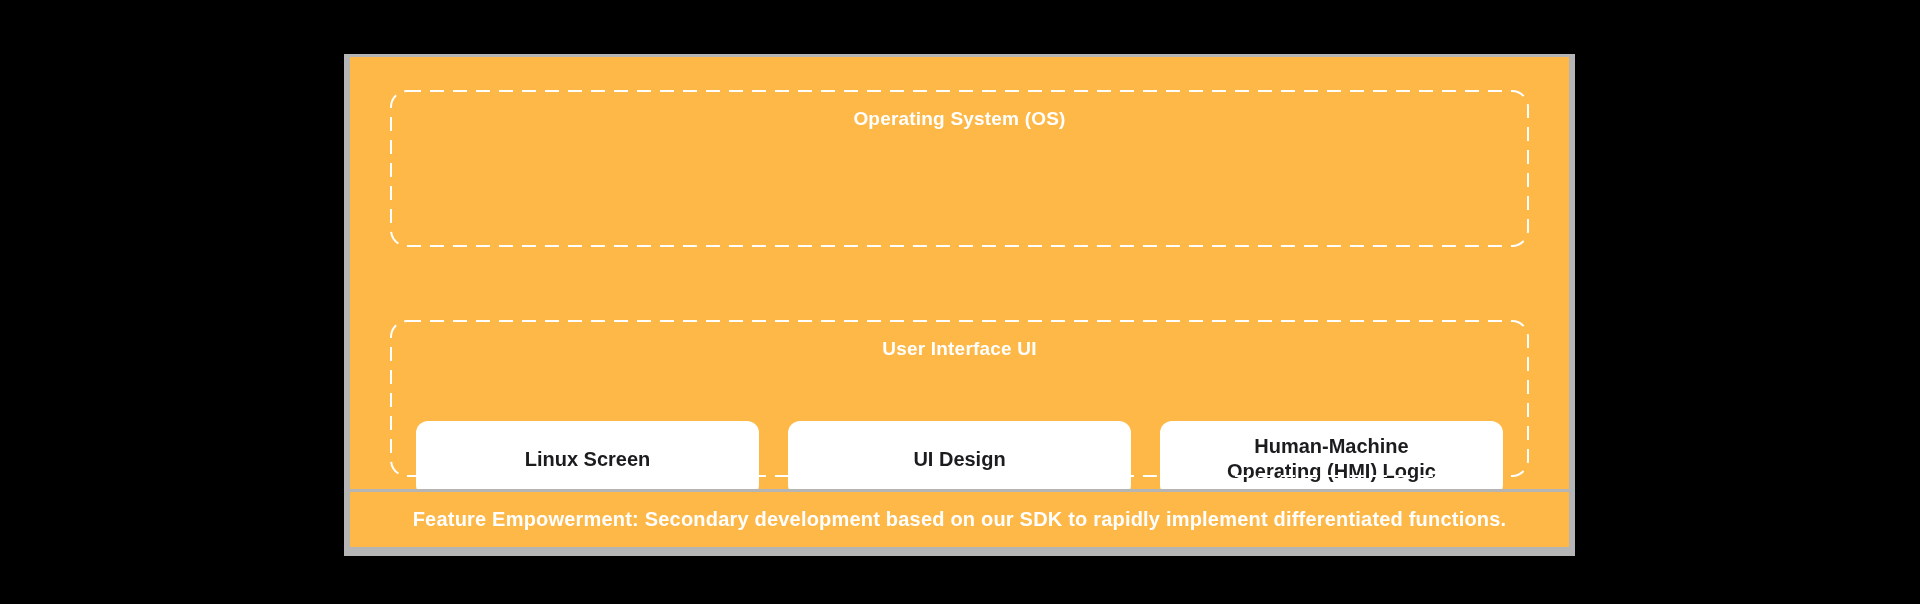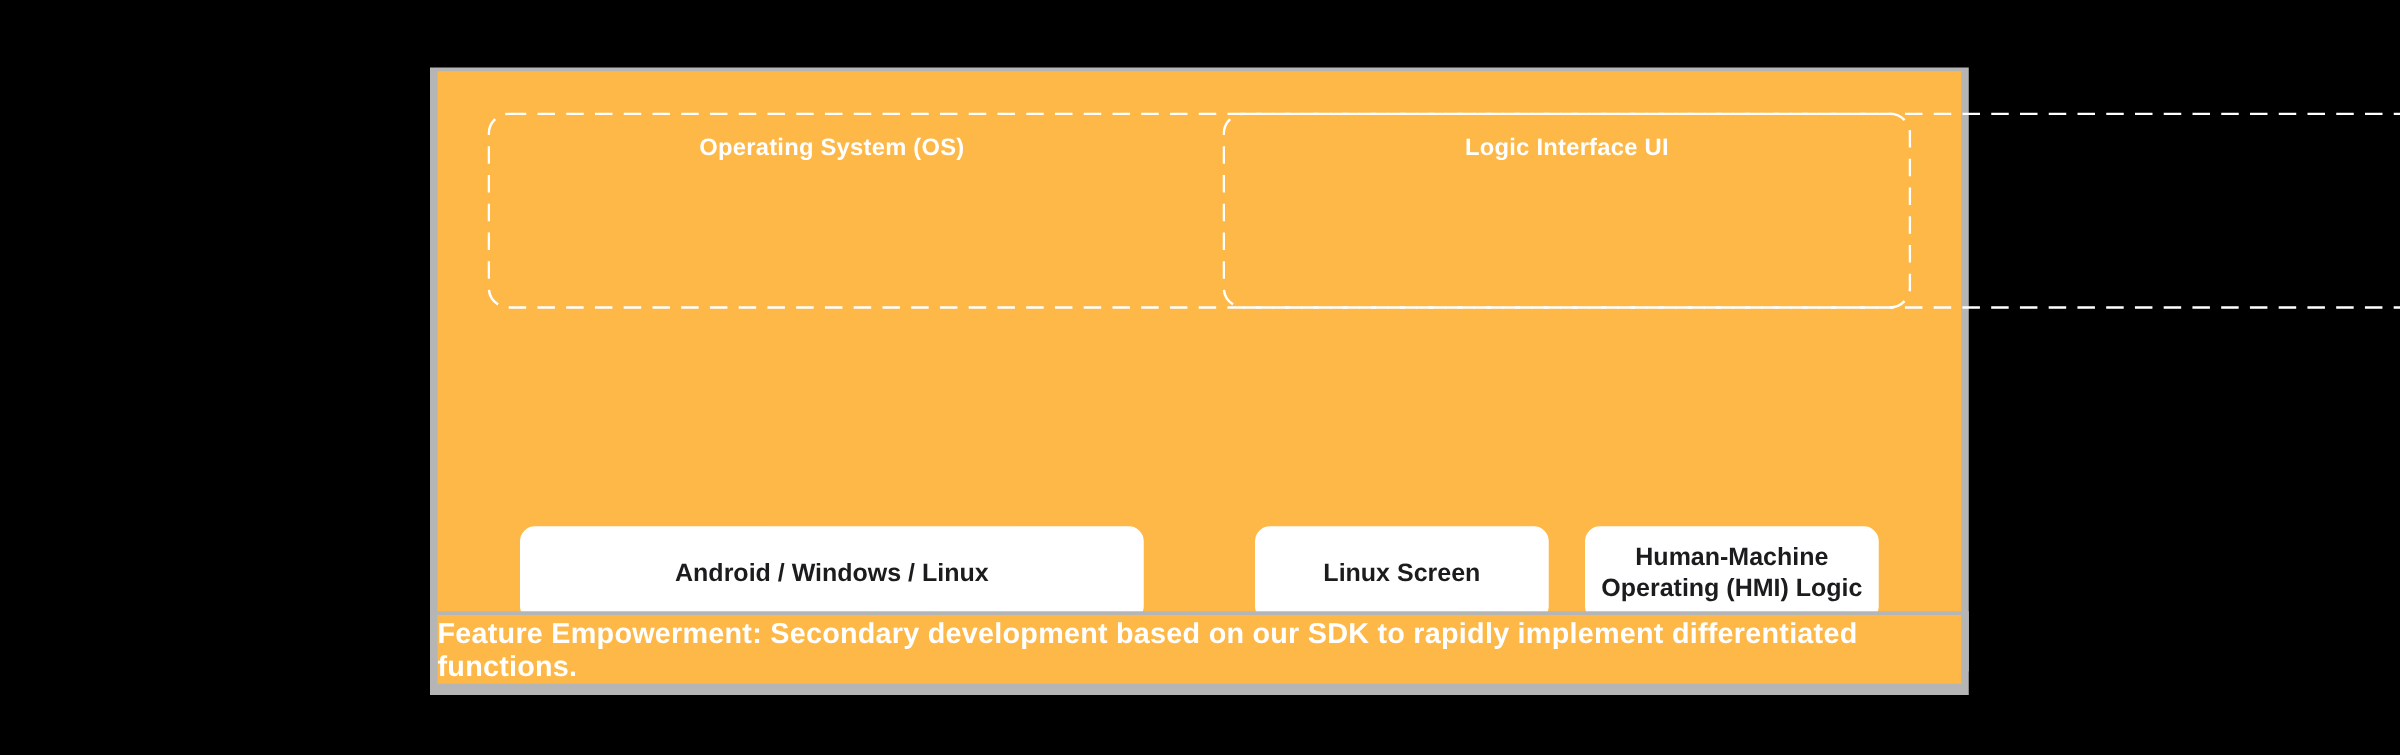--- a/index.html
+++ b/index.html
@@ -16,21 +16,21 @@
   }
   .main-panel {
     position: absolute;
     left: 350px; top: 57px;
     width: 1219px; height: 471px;
     background: #FDB848;
     box-shadow: 0 3px 0 6px #B5B5B5;
     box-sizing: border-box;
     padding: 33px 40px 15px 40px;
     display: flex;
-    flex-direction: row;
+    flex-direction: column;
     gap: 37px;
   }
   .section {
     position: relative;
     flex: 1;
     box-sizing: border-box;
     padding: 16px 26px 16px 26px;
     display: flex;
     flex-direction: column;
     justify-content: space-between;
@@ -70,49 +70,49 @@
   .banner {
     position: absolute;
     left: 350px; top: 492px;
     width: 1219px; height: 55px;
     background: #FDB848;
     box-shadow: 0 3px 0 6px #B5B5B5;
     display: flex;
     align-items: center;
     justify-content: center;
     color: #FFFFFF;
-    font-size: 23px;
+    font-size: 20px;
     font-weight: 700;
     letter-spacing: 0.2px;
   }
 </style>
 </head>
 <body>
 
 <div class="stage">
 
   <div class="main-panel">
 
     <div class="section">
       <svg class="dash-svg" width="1139" height="158">
         <rect x="1" y="1" width="1137" height="155" rx="16" ry="16" fill="none" stroke="#FFFFFF" stroke-width="2" stroke-dasharray="14 9"></rect>
       </svg>
       <div class="section-title">Operating System (OS)</div>
       <div class="cards-row">
-        <div class="card">Android / Windows / Linux</div>
       </div>
     </div>
 
     <div class="section">
       <svg class="dash-svg" width="1139" height="158">
         <rect x="1" y="1" width="1137" height="155" rx="16" ry="16" fill="none" stroke="#FFFFFF" stroke-width="2" stroke-dasharray="14 9"></rect>
       </svg>
-      <div class="section-title">Logic Interface UI</div>
+      <div class="section-title">User Interface UI</div>
       <div class="cards-row">
         <div class="card">Linux Screen</div>
+        <div class="card">UI Design</div>
         <div class="card">Human-Machine
 Operating (HMI) Logic</div>
       </div>
     </div>
 
   </div>
 
   <div class="banner">
     <span>Feature Empowerment: Secondary development based on our SDK to rapidly implement differentiated functions.</span>
   </div>

